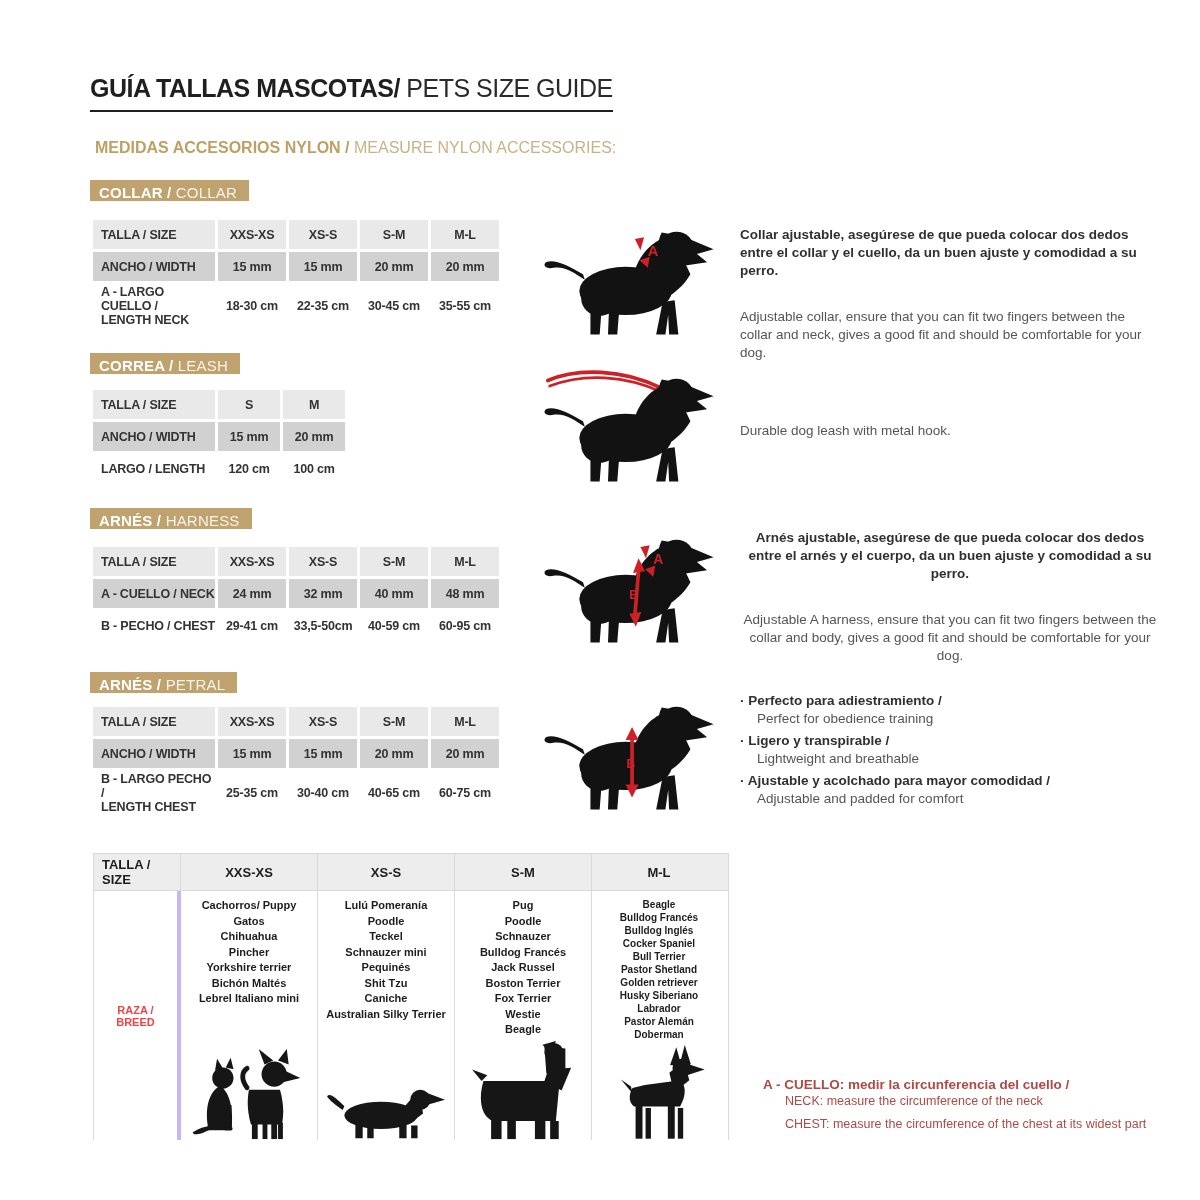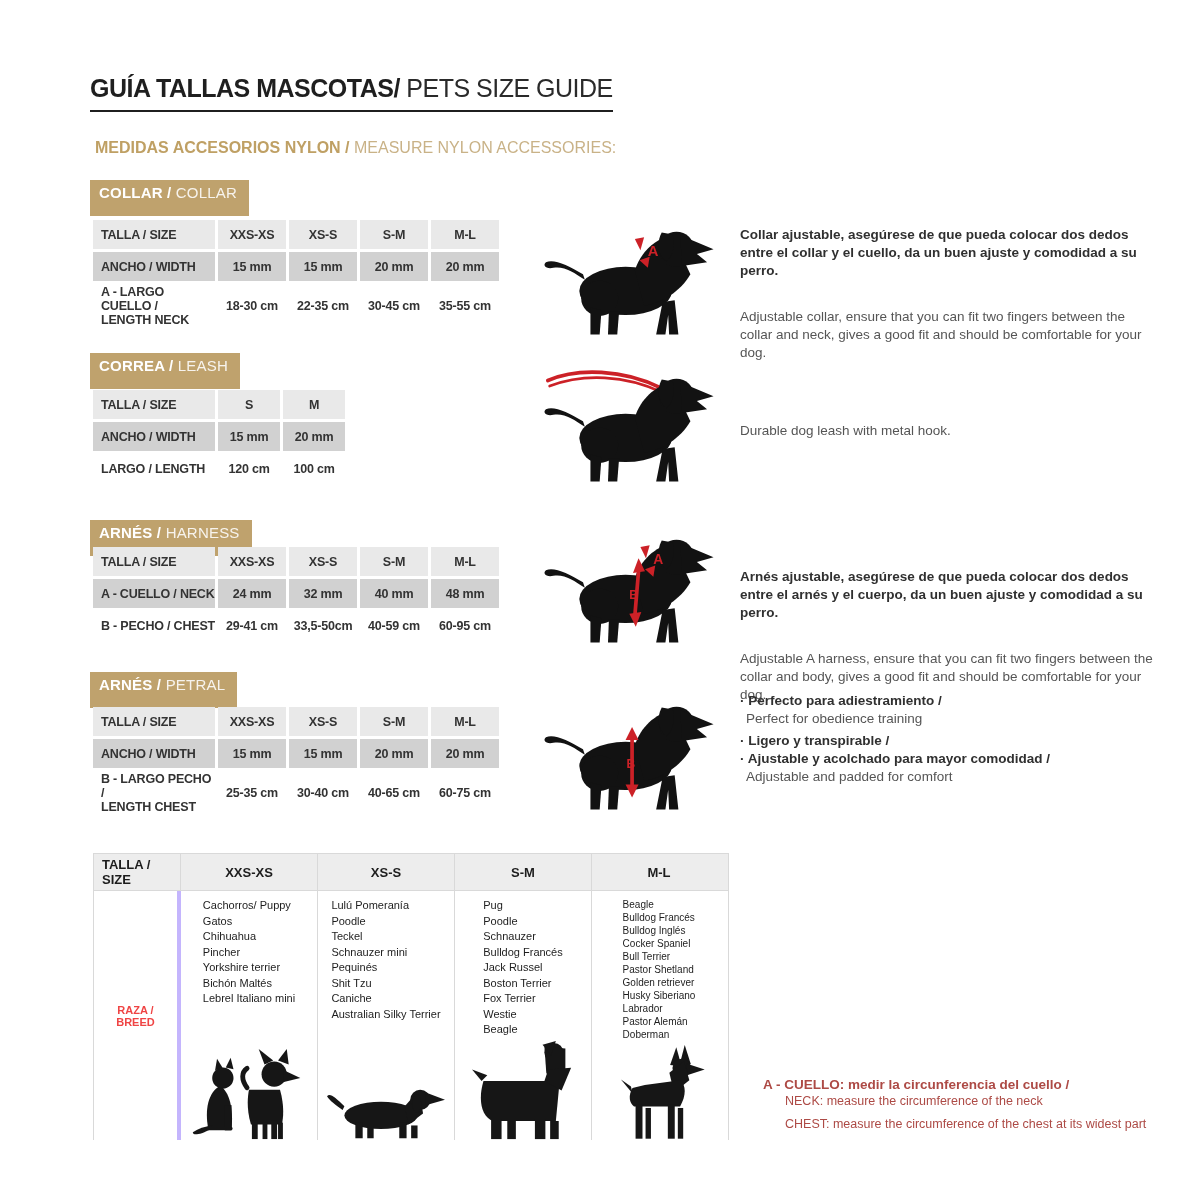--- a/index.html
+++ b/index.html
@@ -8,21 +8,21 @@
 
   
   .title{position:absolute;left:90px;top:74px;font-size:25px;font-weight:bold;letter-spacing:-0.5px;
          color:#1f1f1f;border-bottom:2px solid #1f1f1f;padding-bottom:7px;white-space:nowrap;}
   .title .en{font-weight:400;color:#2a2a2a;}
   .subtitle{position:absolute;left:95px;top:139px;font-size:16px;font-weight:bold;color:#bfa064;white-space:nowrap;}
   .subtitle .en{font-weight:400;color:#c9b287;}
 
   
   .badge{position:absolute;background:#bfa26d;color:#fff;font-size:15px;font-weight:bold;
-         padding:4px 12px 15px 9px;letter-spacing:0.2px;white-space:nowrap;}
+         padding:4px 12px 0 9px;letter-spacing:0.2px;white-space:nowrap;}
   .badge .en{font-weight:400;opacity:.88;}
 
   
   .sizes-table{position:absolute;display:grid;gap:3px;}
   .t5{grid-template-columns:122px 68px 68px 68px 68px;}
   .t3{grid-template-columns:122px 62px 62px;}
   .rows-a{grid-template-rows:29px 29px 44px;}
   .rows-b{grid-template-rows:29px 29px 29px;}
   .cell{display:flex;align-items:center;justify-content:center;font-size:12.5px;font-weight:bold;
         color:#333;letter-spacing:-0.2px;text-align:center;}
@@ -32,41 +32,41 @@
   .rwhite{background:#fff;}
   .pre{white-space:pre-line;}
 
   
   .desc{position:absolute;left:740px;width:420px;font-size:13.5px;line-height:18px;}
   .desc .es{font-weight:bold;color:#303030;}
   .desc .en{font-weight:400;color:#555;margin-top:28px;}
   .bullets{position:absolute;left:740px;width:430px;font-size:13.5px;line-height:18px;}
   .b-es{font-weight:bold;color:#303030;}
   .b-es::before{content:"· ";}
-  .b-en{font-weight:400;color:#555;margin-left:6px;margin-bottom:4px;}
+  .b-en{font-weight:400;color:#555;margin-left:17px;margin-bottom:4px;}
 
   
   .dogbox{position:absolute;width:190px;height:125px;}
   .dog{fill:#121212;}
   .red{fill:#cc2127;}
   .redline{stroke:#cc2127;fill:none;stroke-linecap:round;}
   .svg-letter{fill:#cc2127;font-family:"Liberation Sans",sans-serif;font-weight:bold;}
 
   
   .breed-table{position:absolute;left:93px;top:853px;width:634px;border:1px solid #d9d9d9;}
   .bt-header{display:grid;grid-template-columns:87px 137px 137px 137px 134px;height:36px;background:#ededed;border-bottom:1px solid #d9d9d9;}
   .bt-hcell{display:flex;align-items:center;justify-content:center;font-size:13px;font-weight:bold;color:#1d1d1d;border-right:1px solid #d9d9d9;}
   .bt-hcell:last-child{border-right:none;}
   .bt-hcell.lab{justify-content:flex-start;padding-left:8px;}
   .bt-body{display:grid;grid-template-columns:87px 137px 137px 137px 134px;height:250px;background:#fff;}
   .bt-label{display:flex;align-items:center;justify-content:center;font-size:11px;font-weight:bold;
             color:#ef4444;text-align:center;border-right:4px solid #c4b5fd;}
   .bt-col{display:flex;flex-direction:column;align-items:center;border-right:1px solid #d9d9d9;padding-top:7px;}
   .bt-col:last-child{border-right:none;}
-  .bt-breeds{font-size:11px;line-height:15.5px;font-weight:normal;color:#1d1d1d;text-align:left;}
+  .bt-breeds{font-size:11px;line-height:15.5px;font-weight:bold;color:#1d1d1d;text-align:center;}
   .bt-breeds.small{font-size:10px;line-height:13px;}
   .sil{margin-top:auto;fill:#161616;}
 
   
   .notes{position:absolute;left:763px;top:1048px;width:434px;color:#ad4a45;}
   .note-es{font-weight:bold;font-size:13.5px;line-height:17px;margin-top:28px;}
   .note-en{font-weight:400;font-size:12.5px;line-height:16px;margin-left:22px;margin-bottom:7px;}
 </style>
 </head>
 <body>
@@ -156,21 +156,21 @@
         <path d="M54,100 L66,103 L64,129 L54,129 Z"></path>
         <path d="M74,104 L85,104 L83,129 L73,129 Z"></path>
       </g>
     </svg>
   </div>
 
   <div class="desc" style="top:394px;">
     <div class="en">Durable dog leash with metal hook.</div>
   </div>
 
-  <div class="badge" style="left:90px;top:520px;"><span>ARNÉS / </span><span class="en">HARNESS</span></div>
+  <div class="badge" style="left:90px;top:508px;"><span>ARNÉS / </span><span class="en">HARNESS</span></div>
 
   <div class="sizes-table t5 rows-b" style="left:93px;top:547px;">
     <div class="cell lab rhead">TALLA / SIZE</div>
     <div class="cell rhead">XXS-XS</div>
     <div class="cell rhead">XS-S</div>
     <div class="cell rhead">S-M</div>
     <div class="cell rhead">M-L</div>
     <div class="cell lab rmid">A - CUELLO / NECK</div>
     <div class="cell rmid">24 mm</div>
     <div class="cell rmid">32 mm</div>
@@ -202,21 +202,21 @@
         <polygon class="red" points="113,50 124,46 122,58"></polygon>
         <text class="svg-letter" x="122" y="44" font-size="15">A</text>
         <line class="redline" stroke-width="4" x1="106" y1="52" x2="102" y2="100"></line>
         <polygon class="red" points="100,54 113,52 106,38"></polygon>
         <polygon class="red" points="96,98 109,96 103,112"></polygon>
         <text class="svg-letter" x="96" y="82" font-size="13">B</text>
       </g>
     </svg>
   </div>
 
-  <div class="desc" style="top:568px;">
+  <div class="desc" style="top:529px;text-align:center;">
     <div class="es">Arnés ajustable, asegúrese de que pueda colocar dos dedos entre el arnés y el cuerpo, da un buen ajuste y comodidad a su perro.</div>
     <div class="en">Adjustable A harness, ensure that you can fit two fingers between the collar and body, gives a good fit and should be comfortable for your dog.</div>
   </div>
 
   <div class="badge" style="left:90px;top:672px;"><span>ARNÉS / </span><span class="en">PETRAL</span></div>
 
   <div class="sizes-table t5 rows-a" style="left:93px;top:707px;">
     <div class="cell lab rhead">TALLA / SIZE</div>
     <div class="cell rhead">XXS-XS</div>
     <div class="cell rhead">XS-S</div>
@@ -255,20 +255,21 @@
         <polygon class="red" points="92,102 106,102 99,116"></polygon>
         <text class="svg-letter" x="93" y="84" font-size="13">B</text>
       </g>
     </svg>
   </div>
 
   <div class="bullets" style="top:692px;">
     <div class="b-es">Perfecto para adiestramiento /</div>
     <div class="b-en">Perfect for obedience training</div>
     <div class="b-es">Ligero y transpirable /</div>
+    <div class="b-en">Lightweight and breathable</div>
     <div class="b-es">Ajustable y acolchado para mayor comodidad /</div>
     <div class="b-en">Adjustable and padded for comfort</div>
   </div>
 
   <div class="breed-table">
     <div class="bt-header">
       <div class="bt-hcell lab">TALLA /  SIZE</div>
       <div class="bt-hcell">XXS-XS</div>
       <div class="bt-hcell">XS-S</div>
       <div class="bt-hcell">S-M</div>

